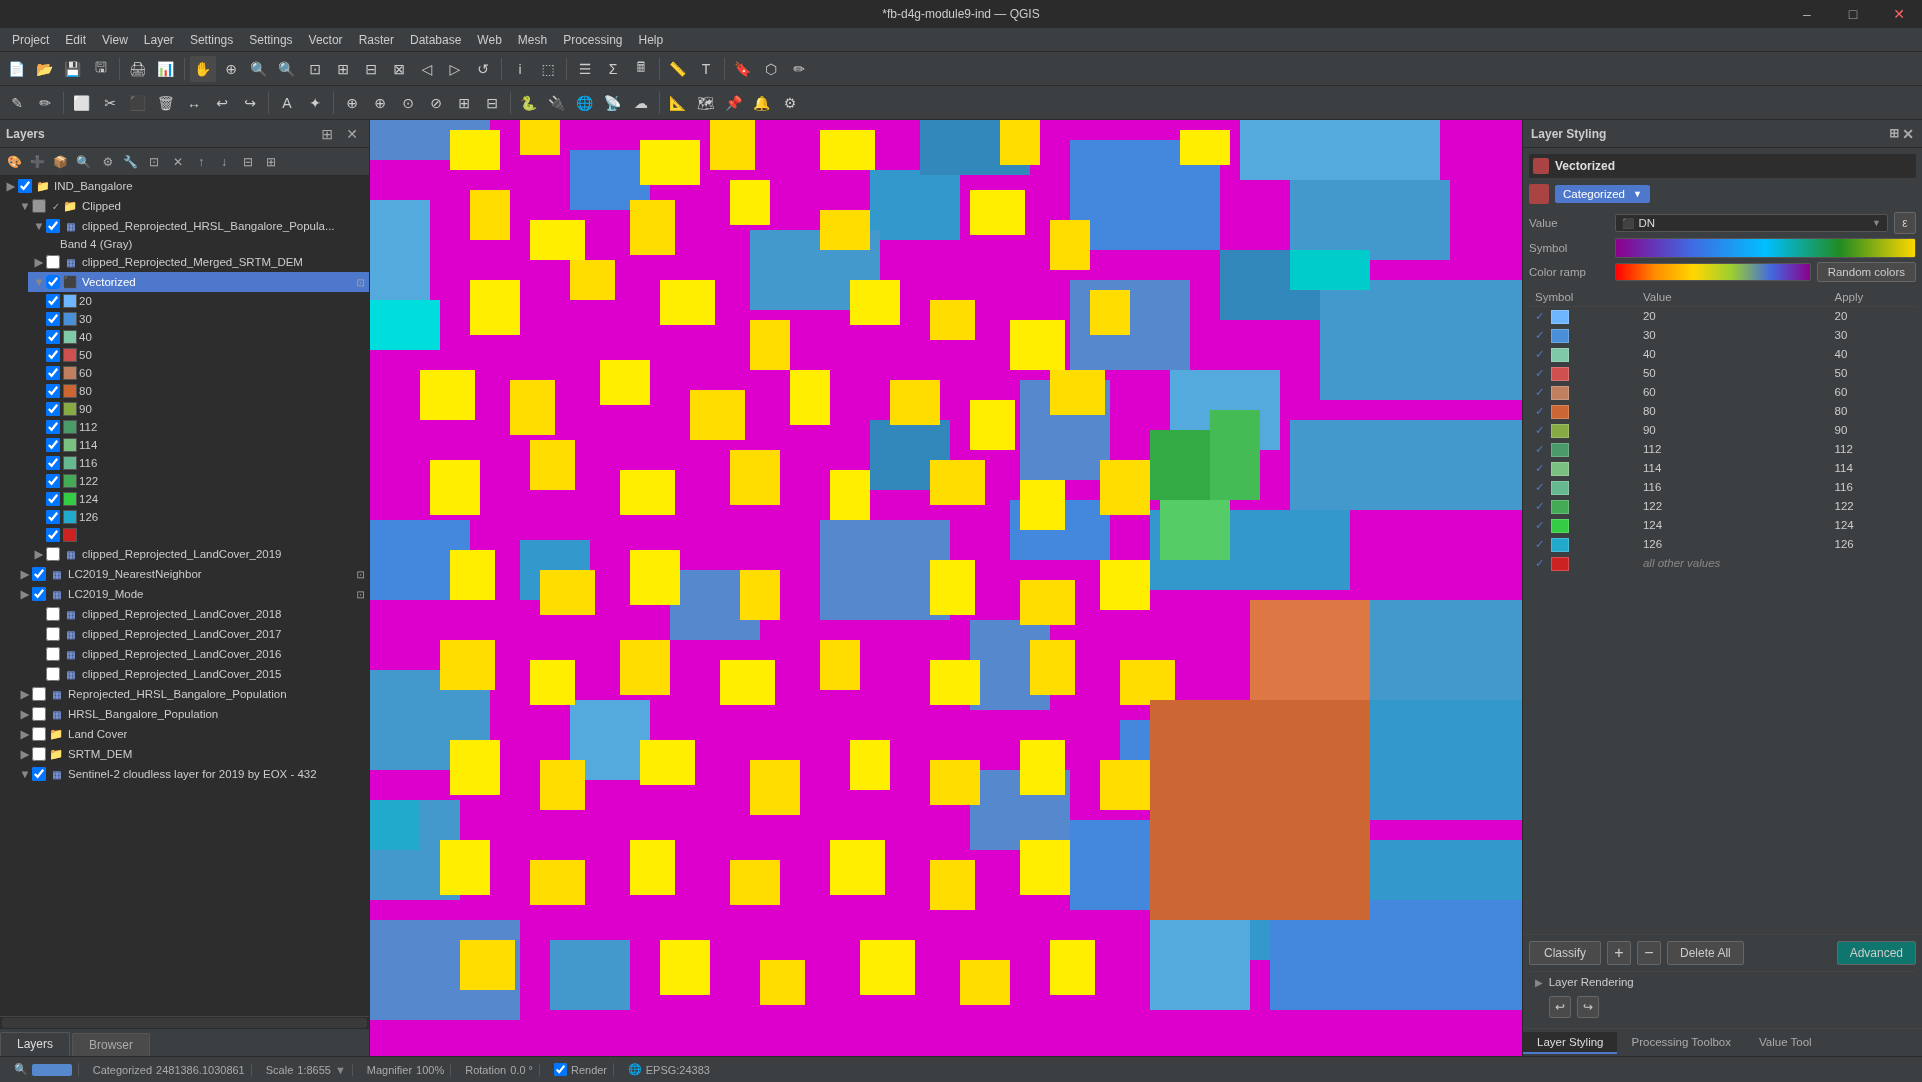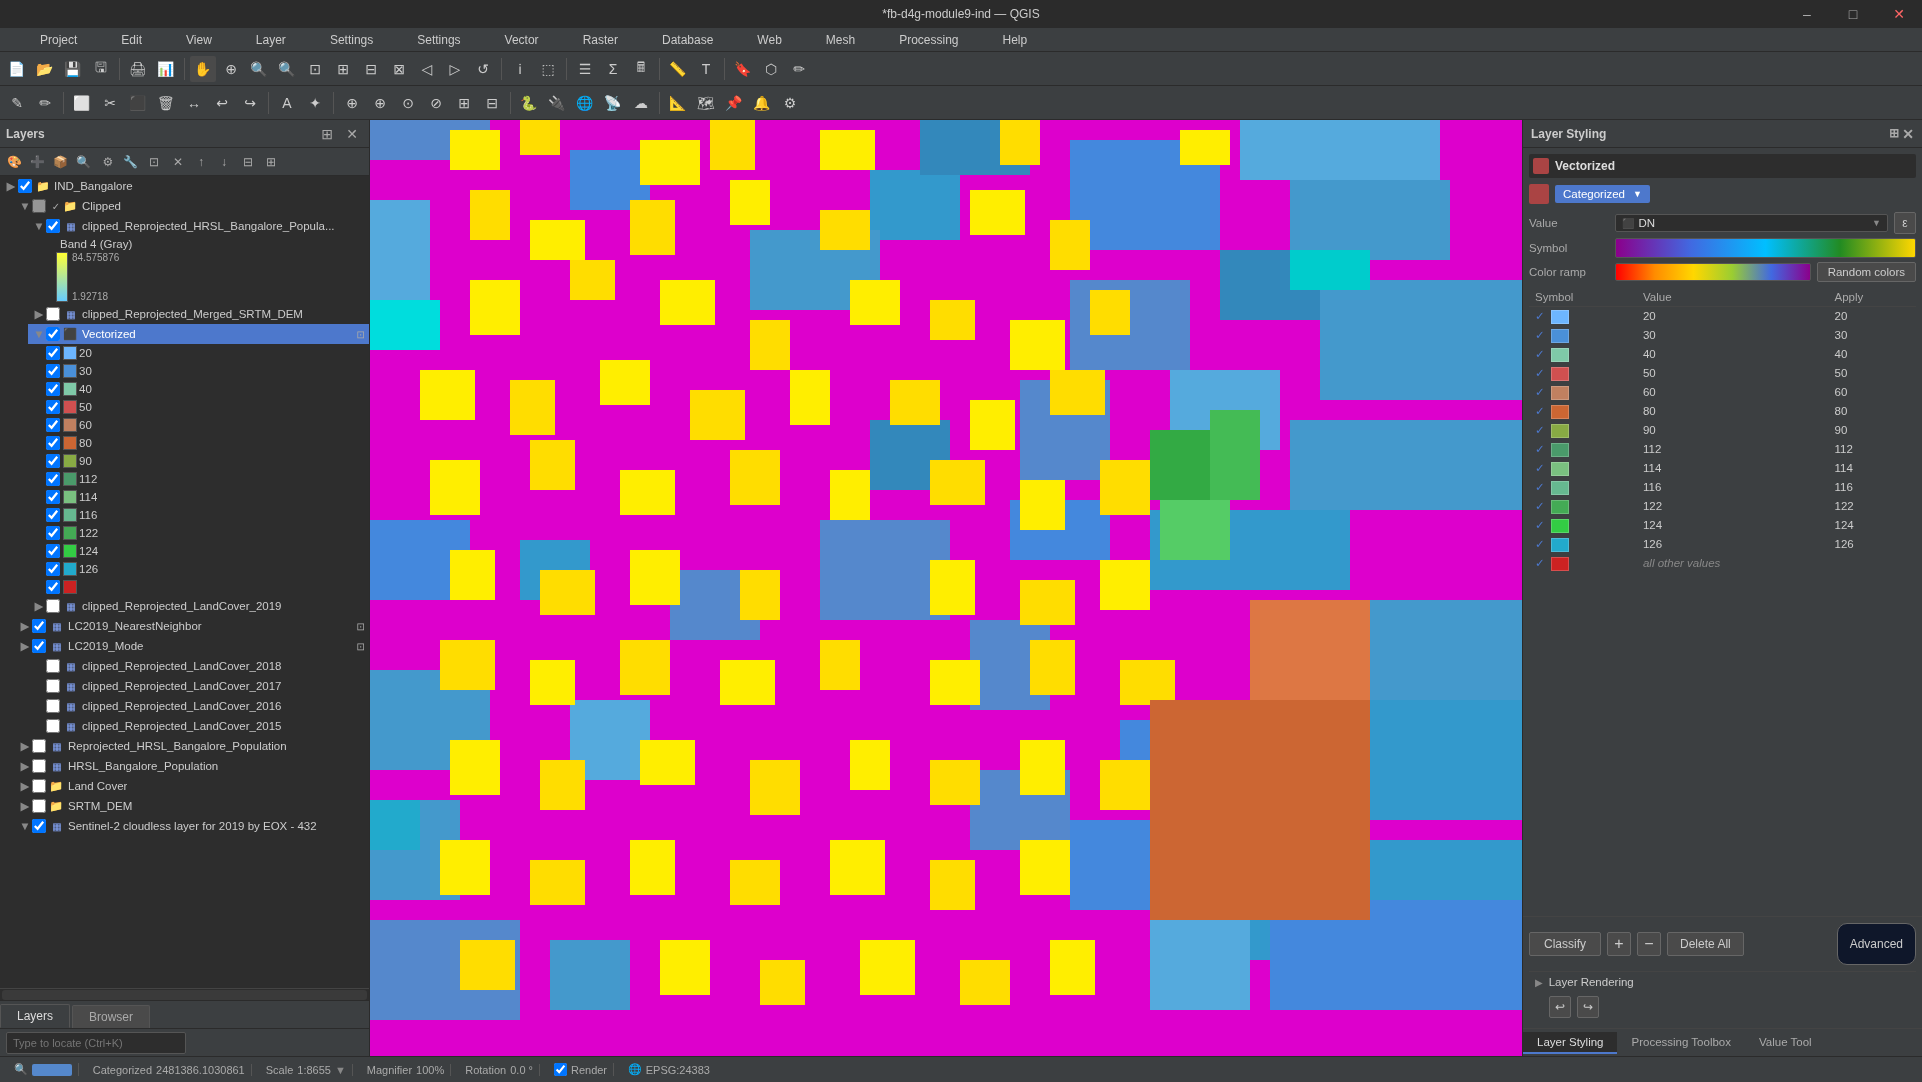--- a/index.html
+++ b/index.html
@@ -11,21 +11,21 @@
       color: #ccc; font-size: 12px; position: relative;
     }
     #titlebar .win-controls { position: absolute; right: 0; display: flex; height: 100%; }
     #titlebar .win-controls span { width: 46px; display: flex; align-items: center; justify-content: center; cursor: pointer; color: #aaa; font-size: 14px; }
 
     
     #menubar {
       height: 24px; background: #3c3f41; display: flex; align-items: center;
       border-bottom: 1px solid #2b2b2b; padding-left: 4px;
     }
-    #menubar span { padding: 2px 8px; cursor: pointer; color: #ccc; font-size: 12px; margin-left: 28px; }
+    #menubar span { padding: 2px 8px; cursor: pointer; color: #ccc; font-size: 12px; }
 
     
     .toolbar {
       height: 34px; background: #3c3f41; display: flex; align-items: center;
       border-bottom: 1px solid #2b2b2b; padding: 2px 4px; gap: 2px;
     }
     .toolbar .sep { width: 1px; height: 22px; background: #555; margin: 0 3px; }
     .toolbar-btn {
       width: 26px; height: 26px; background: transparent; border: none; cursor: pointer;
       display: flex; align-items: center; justify-content: center; color: #ccc;
@@ -168,22 +168,22 @@
     .del-class-btn {
       width: 24px; height: 24px; background: #4a4a4a; border: 1px solid #666;
       border-radius: 2px; color: #ccc; font-size: 16px; cursor: pointer;
       display: flex; align-items: center; justify-content: center;
     }
     .delete-all-btn {
       padding: 4px 12px; background: #4a4a4a; border: 1px solid #666;
       border-radius: 2px; color: #ccc; font-size: 12px; cursor: pointer; margin-left: auto;
     }
     .advanced-btn {
-      padding: 13px 12px; background: #0f172a; border: 1px solid #666;
-      border-radius: 10px; color: #ccc; font-size: 12px; cursor: pointer;
+      padding: 4px 12px; background: #0f766e; border: 1px solid #666;
+      border-radius: 2px; color: #ccc; font-size: 12px; cursor: pointer;
     }
 
     
     .layer-rendering-header {
       display: flex; align-items: center; gap: 6px; padding: 4px 6px;
       background: #3c3f41; cursor: pointer; border-top: 1px solid #444;
     }
     .layer-rendering-header span { color: #ccc; font-size: 11.5px; }
     .rendering-row {
       display: flex; align-items: center; gap: 6px; padding: 4px 20px;
@@ -407,27 +407,20 @@
         <input type="checkbox" class="layer-checkbox" checked="" style="">
         <span class="layer-icon icon-raster" style="color:#88aaff">▦</span>
         <span class="layer-name">clipped_Reprojected_HRSL_Bangalore_Popula...</span>
       </div>
 
       <div class="layer-item indent3">
         <span style="width:14px"></span>
         <span class="layer-name">Band 4 (Gray)</span>
       </div>
 
-      <div style="display:flex;align-items:center;margin-left:56px;margin-bottom:2px">
-        <div style="width:12px;height:50px;background:linear-gradient(to bottom,#ffff33,#66ccff);border:1px solid #555;flex-shrink:0"></div>
-        <div style="margin-left:4px;display:flex;flex-direction:column;justify-content:space-between;height:50px">
-          <span style="font-size:10px;color:#aaa">84.575876</span>
-          <span style="font-size:10px;color:#aaa">1.92718</span>
-        </div>
-      </div>
 
       <div class="layer-item indent2">
         <span class="layer-expand">▶</span>
         <input type="checkbox" class="layer-checkbox" style="">
         <span class="layer-icon icon-raster" style="color:#88aaff">▦</span>
         <span class="layer-name">clipped_Reprojected_Merged_SRTM_DEM</span>
       </div>
 
       <div class="layer-item indent2 selected">
         <span class="layer-expand">▼</span>
@@ -601,23 +594,20 @@
 
     <div style="height:12px;background:#2d2d2d;border-top:1px solid #444;position:relative">
       <div style="position:absolute;left:0;right:0;height:10px;top:1px;background:#3a3a3a;border-radius:3px;margin:0 2px"></div>
     </div>
 
     <div id="bottom-tabs">
       <div class="btab active">Layers</div>
       <div class="btab">Browser</div>
     </div>
 
-    <div id="locate-bar">
-      <input type="text" id="locate-input" placeholder="Type to locate (Ctrl+K)" style="">
-    </div>
 
   </div>
 
   <div id="map-canvas">
     <svg width="100%" height="100%" xmlns="http://www.w3.org/2000/svg">
 
       <rect width="100%" height="100%" fill="#dd00cc"></rect>
 
       <rect x="0" y="0" width="120" height="40" fill="#5588cc"></rect>
       <rect x="200" y="30" width="80" height="60" fill="#4488dd"></rect>

